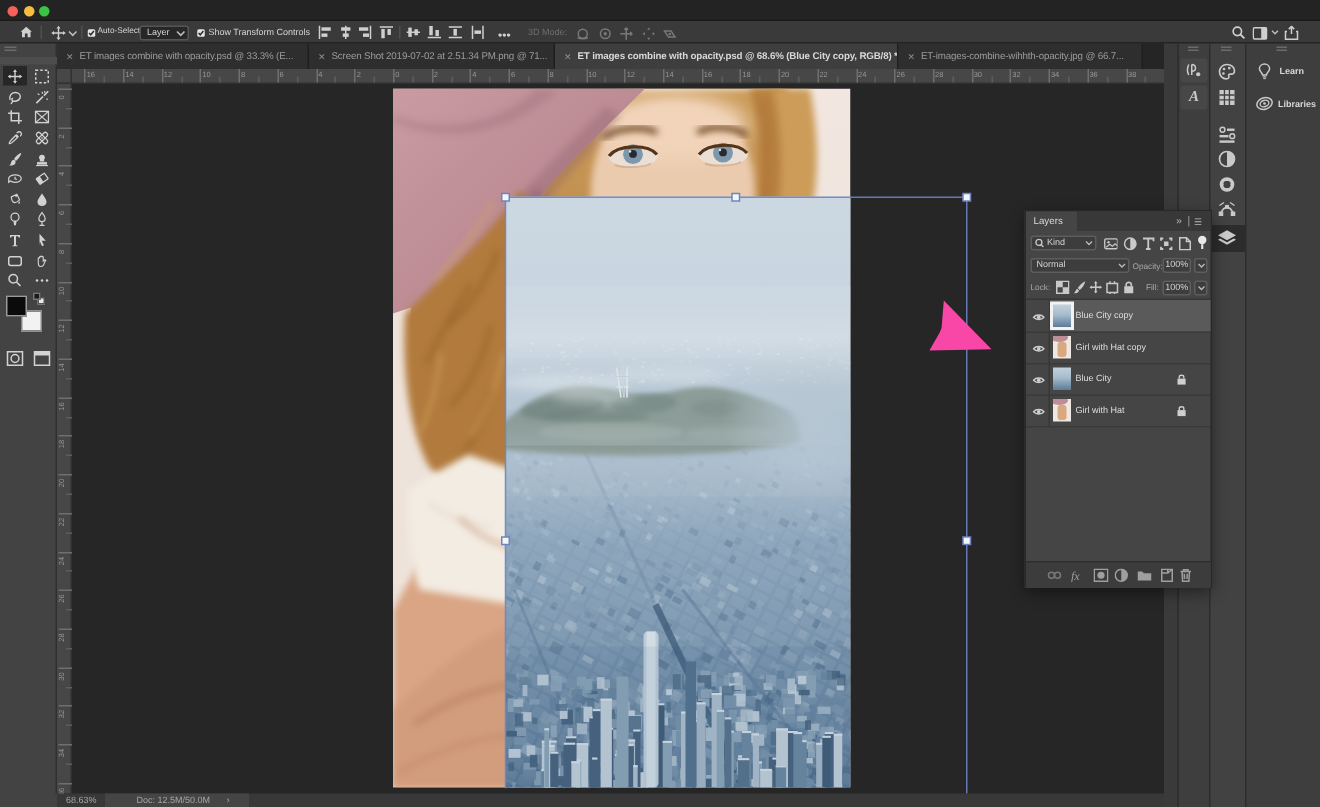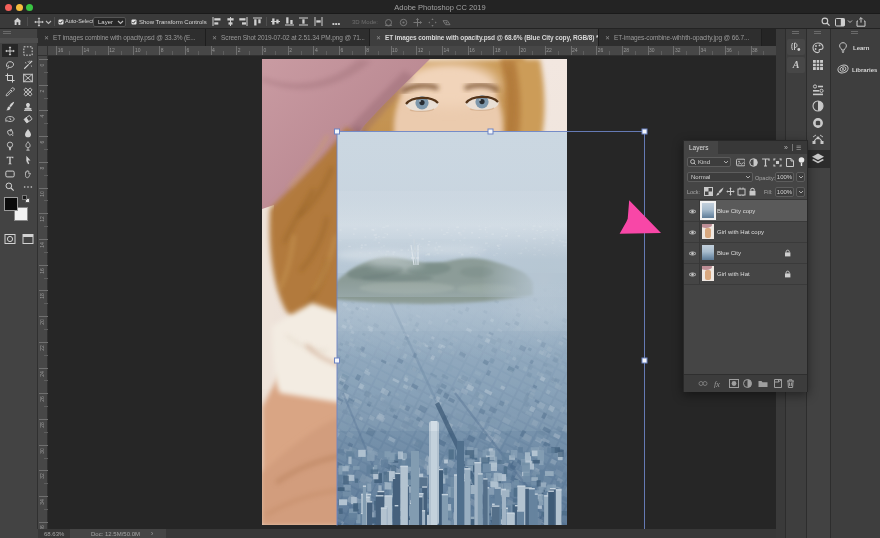--- a/index.html
+++ b/index.html
@@ -7,21 +7,20 @@
 #app{position:relative;width:880px;height:538px;}
 .abs{position:absolute;}
 svg{display:block;}
 </style></head><body>
 <div id="app">
 
 <div class="abs" style="left:0;top:0;width:880px;height:14px;background:#232323;border-bottom:1px solid #1a1a1a;">
  <div class="abs" style="left:5px;top:3.5px;width:7px;height:7px;border-radius:50%;background:#f4605a;"></div>
  <div class="abs" style="left:15.5px;top:3.5px;width:7px;height:7px;border-radius:50%;background:#f6bd3e;"></div>
  <div class="abs" style="left:26px;top:3.5px;width:7px;height:7px;border-radius:50%;background:#39c443;"></div>
- <div class="abs" style="left:0;top:3px;width:880px;text-align:center;font-size:7.5px;color:#a2a2a2;">Adobe Photoshop CC 2019</div>
 </div>
 
 <div class="abs" style="left:0;top:14px;width:880px;height:15px;background:#3a3a3a;border-bottom:1px solid #232323;"></div>
 <svg class="abs" style="left:13px;top:17px;" width="9" height="9" viewBox="0 0 12 12">
       <path d="M6 1 L11 5.5 L9.8 5.5 L9.8 10.5 L7.2 10.5 L7.2 7 L4.8 7 L4.8 10.5 L2.2 10.5 L2.2 5.5 L1 5.5 Z" fill="#cfcfcf"></path>
     </svg>
 <div class="abs" style="left:27px;top:17px;width:1px;height:9px;background:#4e4e4e;"></div>
 <svg class="abs" style="left:34px;top:16.5px;" width="10" height="10" viewBox="0 0 12 12">
       <path d="M6 0.2 L7.6 2.4 L6.55 2.4 L6.55 5.45 L9.6 5.45 L9.6 4.4 L11.8 6 L9.6 7.6 L9.6 6.55 L6.55 6.55 L6.55 9.6 L7.6 9.6 L6 11.8 L4.4 9.6 L5.45 9.6 L5.45 6.55 L2.4 6.55 L2.4 7.6 L0.2 6 L2.4 4.4 L2.4 5.45 L5.45 5.45 L5.45 2.4 L4.4 2.4 Z" fill="#cfcfcf"></path>
     </svg>

